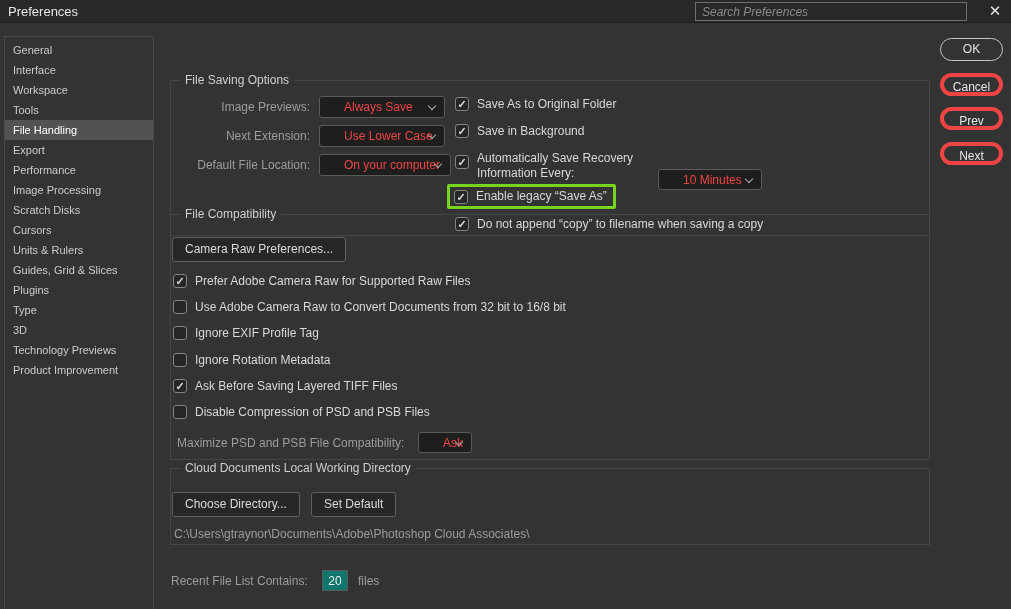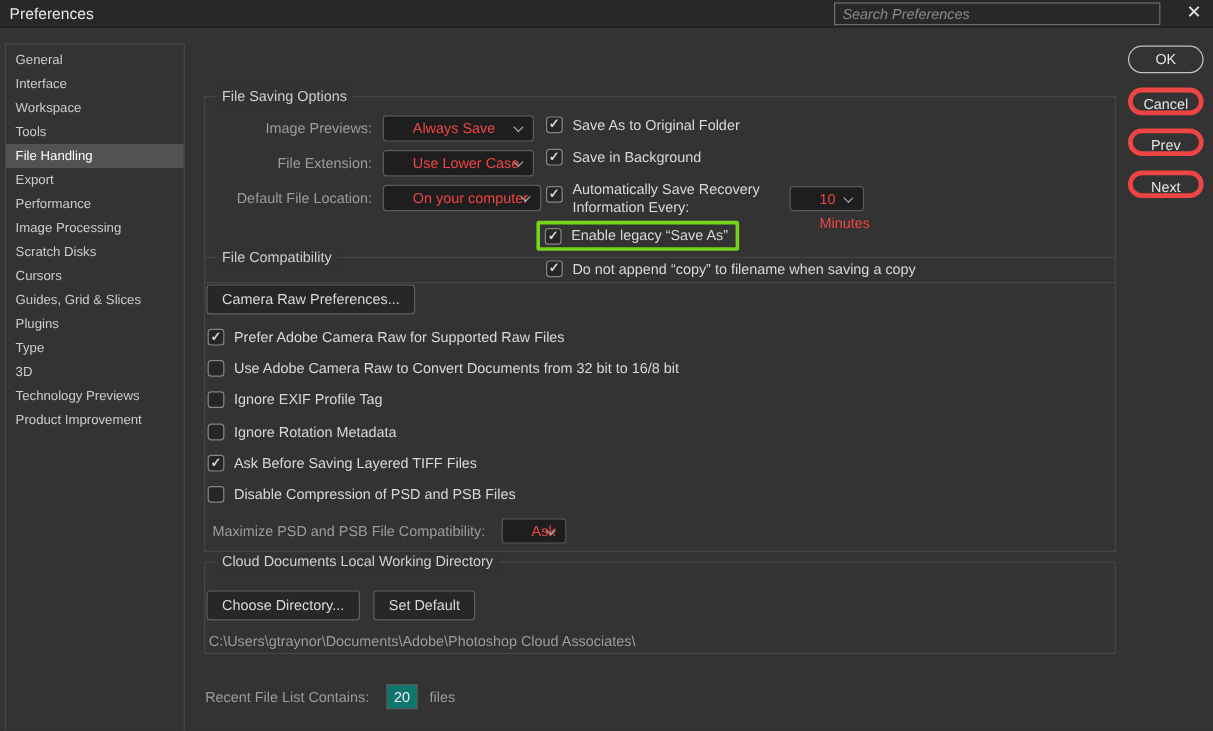--- a/index.html
+++ b/index.html
@@ -80,20 +80,21 @@
     <div class="side-item">General</div>
     <div class="side-item">Interface</div>
     <div class="side-item">Workspace</div>
     <div class="side-item">Tools</div>
     <div class="side-item selected">File Handling</div>
     <div class="side-item">Export</div>
     <div class="side-item">Performance</div>
     <div class="side-item">Image Processing</div>
     <div class="side-item">Scratch Disks</div>
     <div class="side-item">Cursors</div>
+    <div class="side-item">Units &amp; Rulers</div>
     <div class="side-item">Guides, Grid &amp; Slices</div>
     <div class="side-item">Plugins</div>
     <div class="side-item">Type</div>
     <div class="side-item">3D</div>
     <div class="side-item">Technology Previews</div>
     <div class="side-item">Product Improvement</div>
   </div>
 
   <div class="pill default" style="top:38px;">OK</div>
   <div class="pill" style="top:73px;">Cancel</div>
@@ -102,21 +103,21 @@
 
   <div class="group" style="left:170px; top:44px; width:760px; height:156px;margin-top:36px;">
     <span class="group-title">File Saving Options</span>
 
     <span class="dim-label" style="right:619px; top:19px;">Image Previews:</span>
     <div class="dropdown" style="left:148px; top:15px; width:126px;">
       <span>Always Save</span>
       <span class="chev"></span>
     </div>
 
-    <span class="dim-label" style="right:619px; top:48px;">File Extension:</span>
+    <span class="dim-label" style="right:619px; top:48px;">Next Extension:</span>
     <div class="dropdown" style="left:148px; top:44px; width:126px;">
       <span>Use Lower Case</span>
       <span class="chev"></span>
     </div>
 
     <span class="dim-label" style="right:619px; top:77px;">Default File Location:</span>
     <div class="dropdown" style="left:148px; top:73px; width:132px;">
       <span>On your computer</span>
       <span class="chev"></span>
     </div>
@@ -126,21 +127,21 @@
       <span class="cb-label">Save As to Original Folder</span>
     </div>
     <div class="cb-row" style="left:284px; top:43px;">
       <span class="cb">✓</span>
       <span class="cb-label">Save in Background</span>
     </div>
     <div class="cb-row" style="left:284px; top:70px; width:210px;">
       <span class="cb" style="margin-top:4px;">✓</span>
       <span class="cb-label" style="width:180px;">Automatically Save Recovery Information Every:</span>
     </div>
-    <div class="dropdown" style="left:487px; top:74px; width:62px; height:21px;">
+    <div class="dropdown" style="left:487px; top:88px; width:104px; height:21px;">
       <span>10 Minutes</span>
       <span class="chev" style="top:6px;"></span>
     </div>
 
     <div class="hl-green" style="left:276px; top:103px;">
       <span class="cb">✓</span>
       <span class="cb-label">Enable legacy “Save As”</span>
     </div>
 
     <div class="cb-row" style="left:284px; top:136px;">

